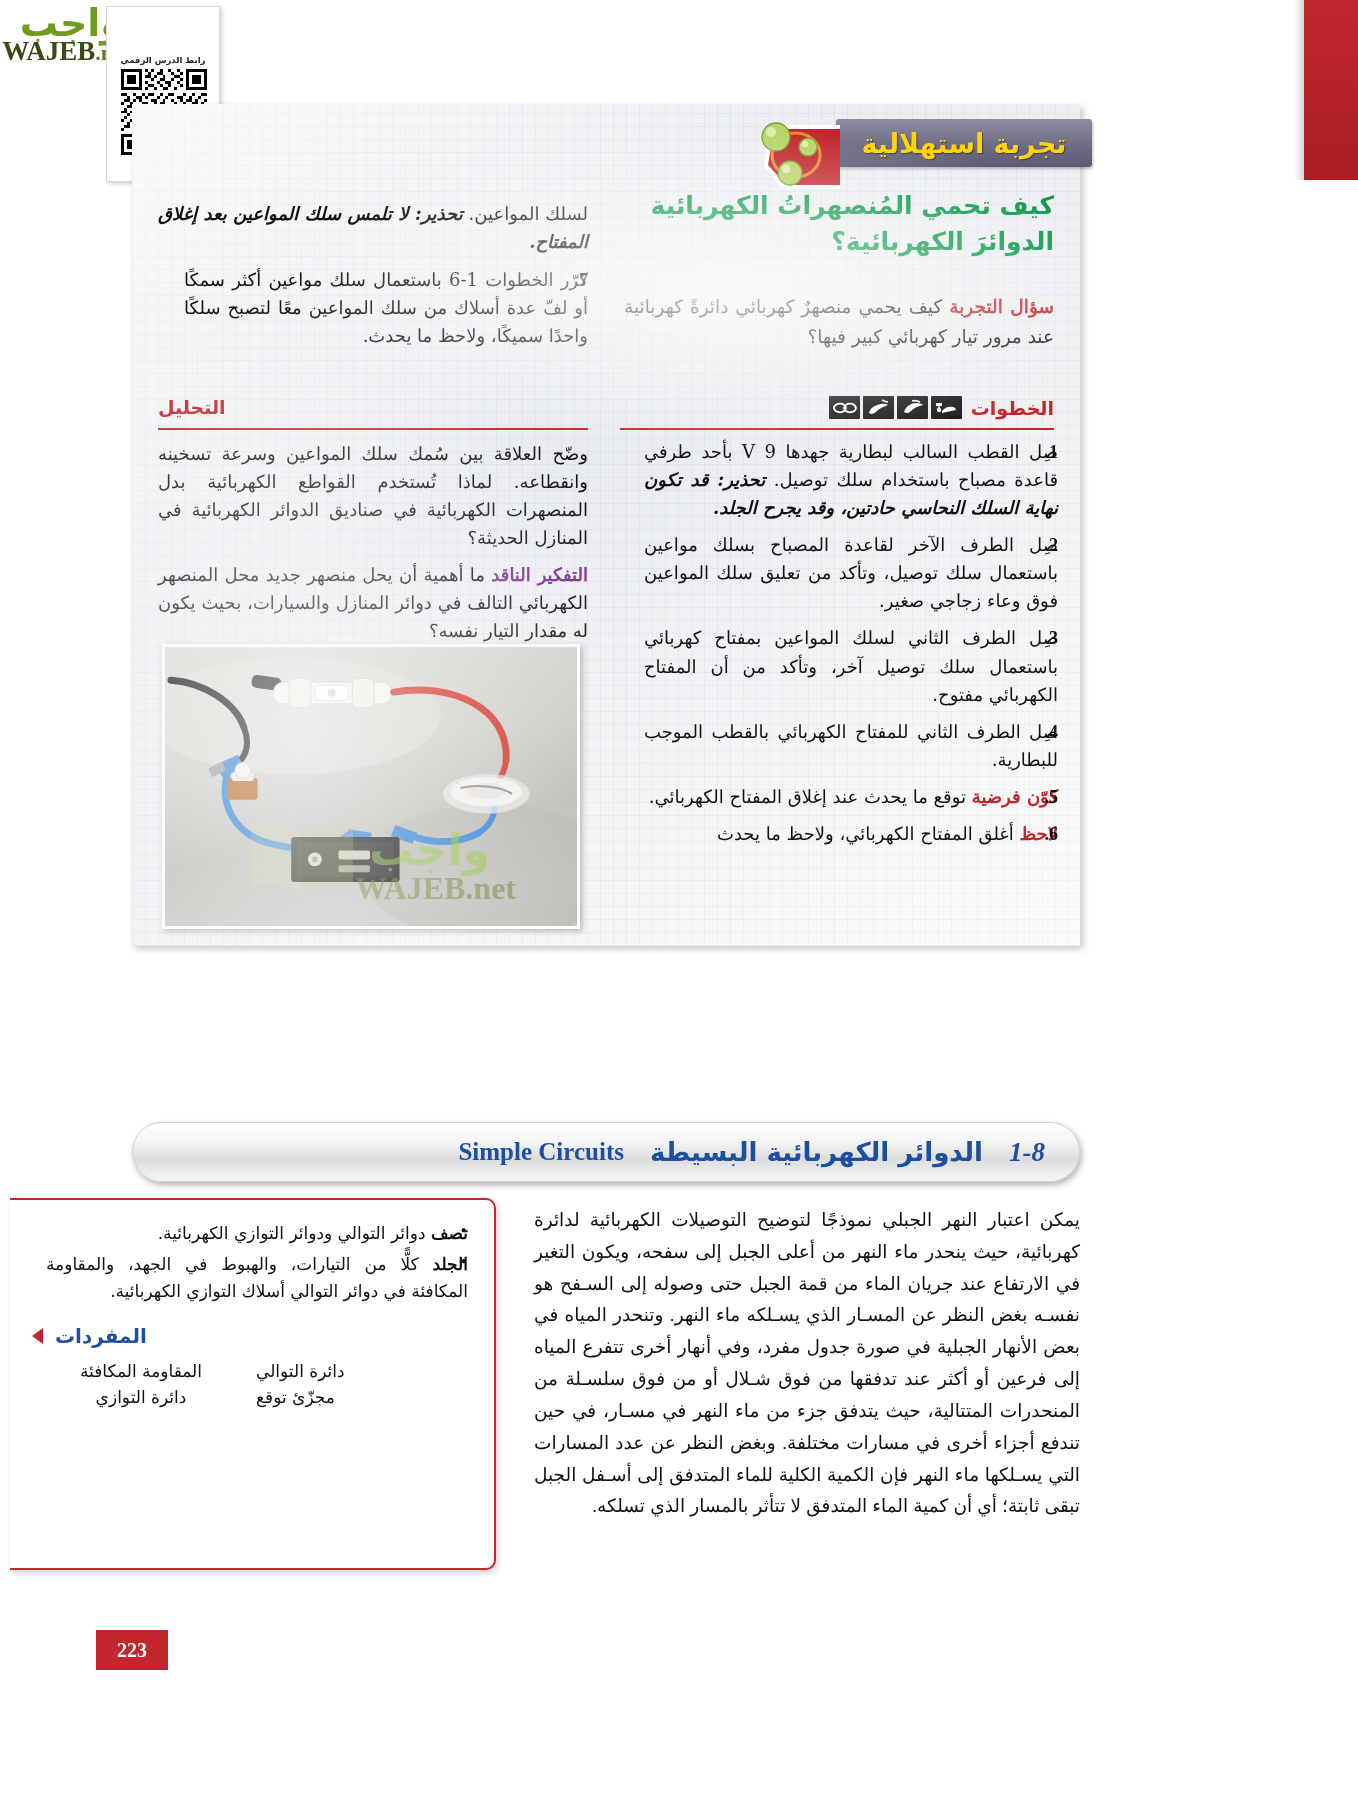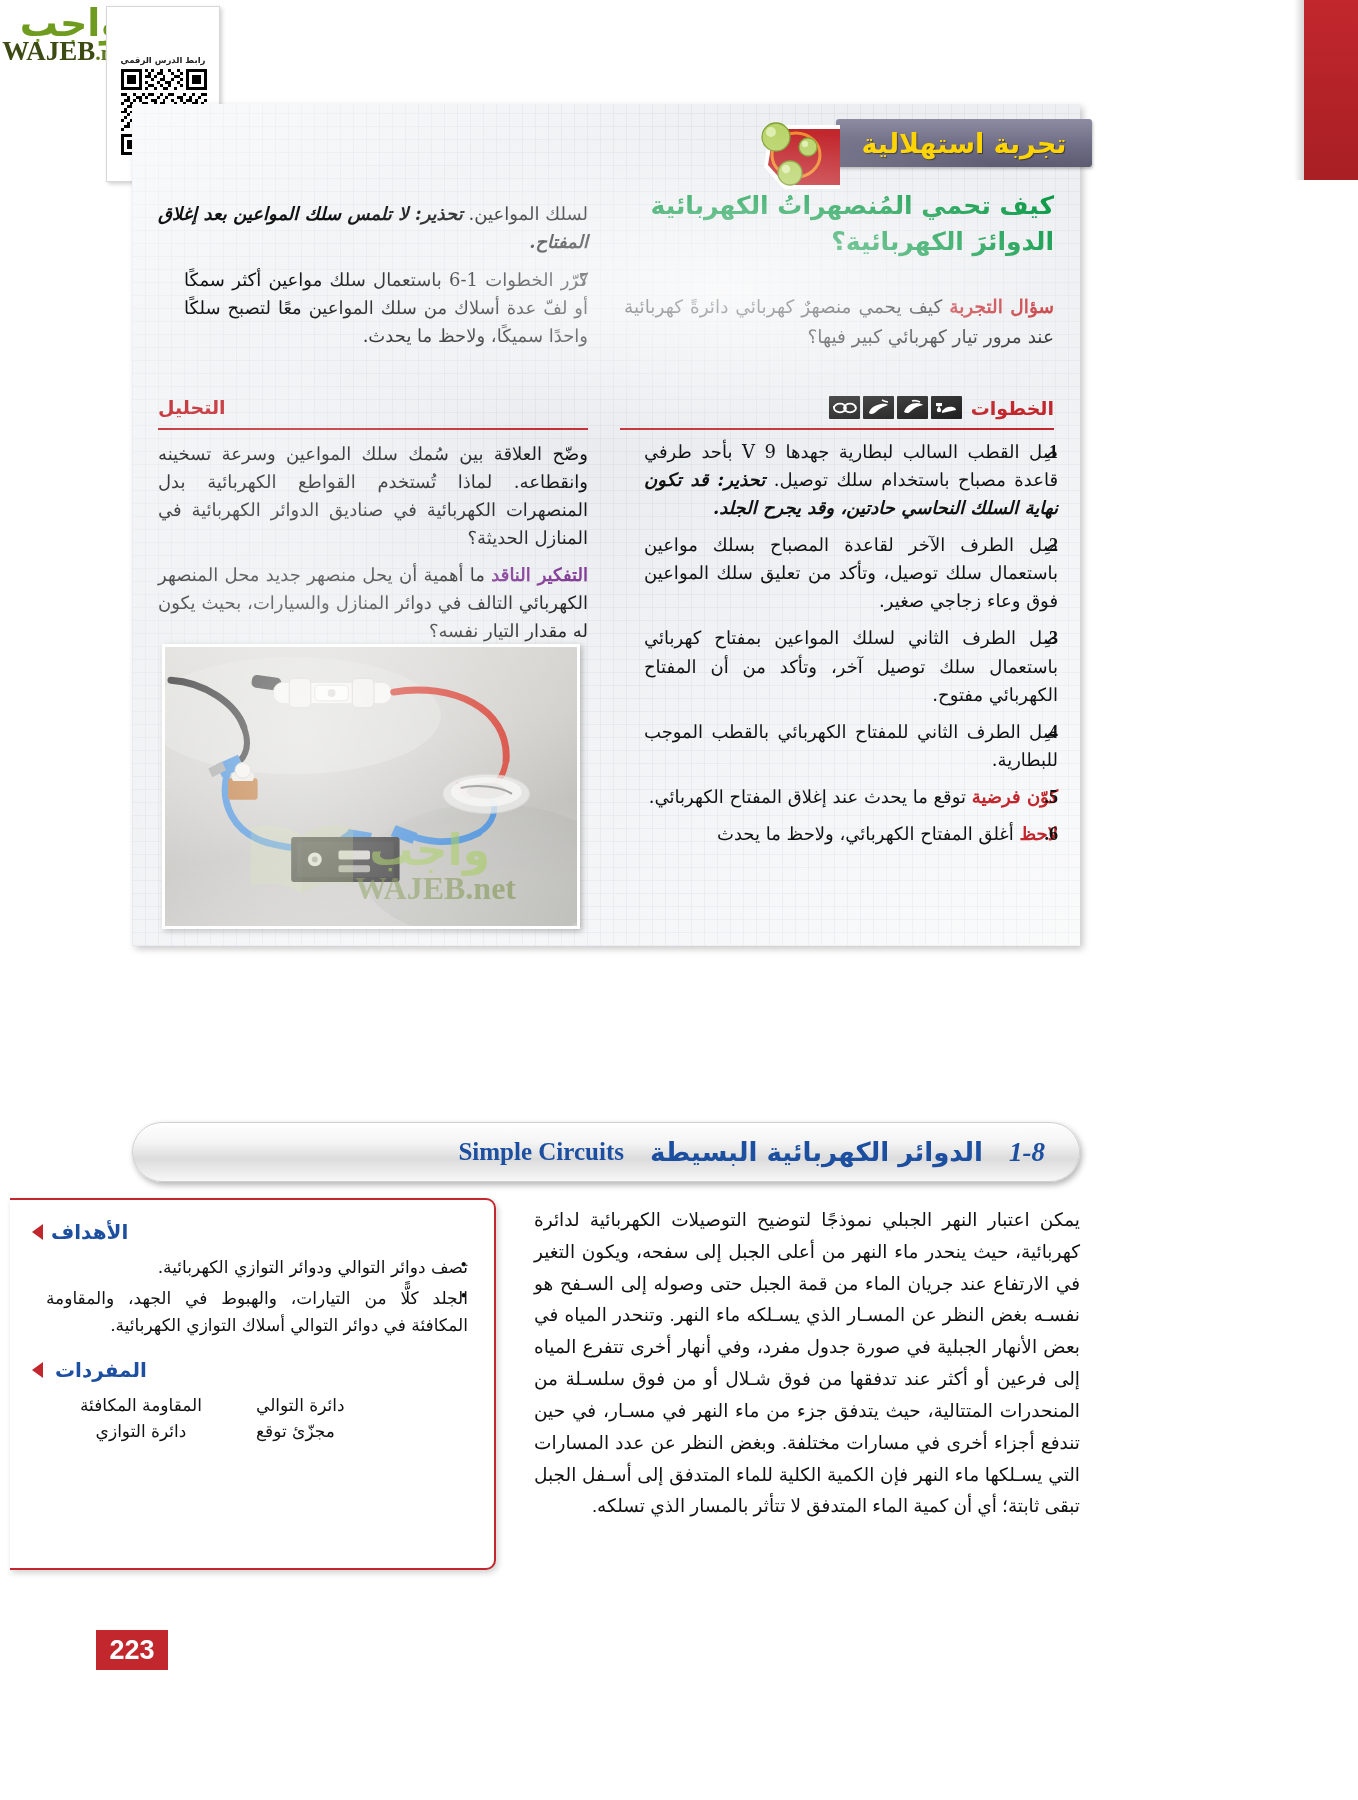--- a/index.html
+++ b/index.html
@@ -217,37 +217,37 @@
   .tri {
     width: 0; height: 0; border-top: 8px solid transparent; border-bottom: 8px solid transparent;
     border-right: 11px solid #c1272d;
   }
   .obj-list {
     list-style: none; font-size: 17px; line-height: 1.6; color: #111;
     text-align: justify; font-family: "DejaVu Serif", "Liberation Serif", serif;
   }
   .obj-list li { position: relative; padding-inline-end: 14px; margin-bottom: 4px; }
   .obj-list li::before { content: "•"; position: absolute; right: 0; top: -1px; font-size: 15px; }
-  .obj-b { font-weight: normal; }
+  .obj-b { font-weight: bold; }
 
   .vocab-head { margin-top: 18px; gap: 12px; }
   .vocab-table {
     width: 100%; margin-top: 10px; font-size: 17px; color: #111;
     border-collapse: collapse; font-family: "DejaVu Serif", "Liberation Serif", serif;
   }
   .vocab-table td { padding: 3px 6px; vertical-align: top; }
   .vocab-table td.c1 { text-align: left; width: 50%; }
   .vocab-table td.c2 { text-align: center; width: 50%; }
 
   
   .page-num-box {
     position: absolute; left: 96px; top: 1630px; width: 72px; height: 40px;
     background: #c1272d; display:flex; align-items:center; justify-content:center;
   }
-  .page-num { color: #fff; font-size: 27px; font-weight: bold; font-family:Liberation Sans, sans-serif; }
+  .page-num { color: #fff; font-size: 20px; font-weight: bold; font-family:Liberation Serif, serif; }
 </style>
 </head>
 <body>
 
 <div id="page">
 
   <div class="wajeb-logo">
     <div class="wajeb-ar">واجب</div>
     <div class="wajeb-en">
       <span>WAJEB</span><span class="dotnet">.net</span>
@@ -670,24 +670,20 @@
   <div class="section-bar">
     <span class="sec-num">1-8</span>
     <span class="sec-ar">الدوائر الكهربائية البسيطة</span>
     <span class="sec-en">Simple Circuits</span>
   </div>
 
   <div class="body-col">يمكن اعتبار النهر الجبلي نموذجًا لتوضيح التوصيلات الكهربائية لدائرة كهربائية، حيث ينحدر ماء النهر من أعلى الجبل إلى سفحه، ويكون التغير في الارتفاع عند جريان الماء من قمة الجبل حتى وصوله إلى السـفح هو نفسـه بغض النظر عن المسـار الذي يسـلكه ماء النهر. وتنحدر المياه في بعض الأنهار الجبلية في صورة جدول مفرد، وفي أنهار أخرى تتفرع المياه إلى فرعين أو أكثر عند تدفقها من فوق شـلال أو من فوق سلسـلة من المنحدرات المتتالية، حيث يتدفق جزء من ماء النهر في مسـار، في حين تندفع أجزاء أخرى في مسارات مختلفة. وبغض النظر عن عدد المسارات التي يسـلكها ماء النهر فإن الكمية الكلية للماء المتدفق إلى أسـفل الجبل تبقى ثابتة؛ أي أن كمية الماء المتدفق لا تتأثر بالمسار الذي تسلكه.</div>
 
   <div class="obj-box">
     <div class="obj-inner">
-      <div class="obj-head obj-head-row">
-        <span class="tri"></span>
-        <span>الأهداف</span>
-      </div>
       <ul class="obj-list">
         <li>
           <span class="obj-b">تصف</span><span> دوائر التوالي ودوائر التوازي الكهربائية.</span>
         </li>
         <li>
           <span class="obj-b">الجلد</span><span> كلًّا من التيارات، والهبوط في الجهد، والمقاومة المكافئة في دوائر التوالي أسلاك التوازي الكهربائية.</span>
         </li>
       </ul>
 
       <div class="obj-head obj-head-row vocab-head">

